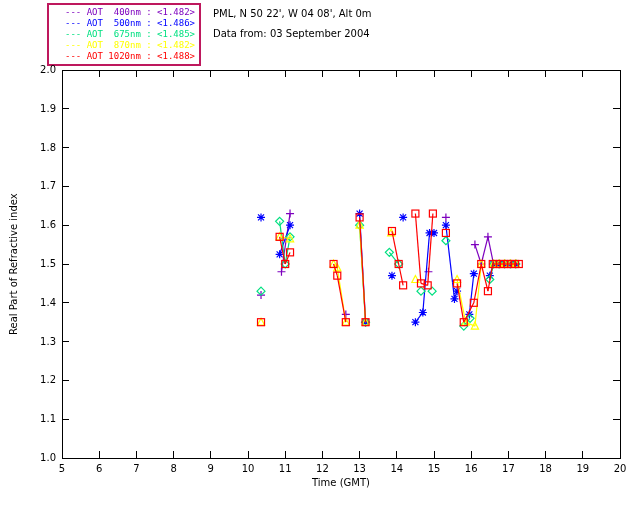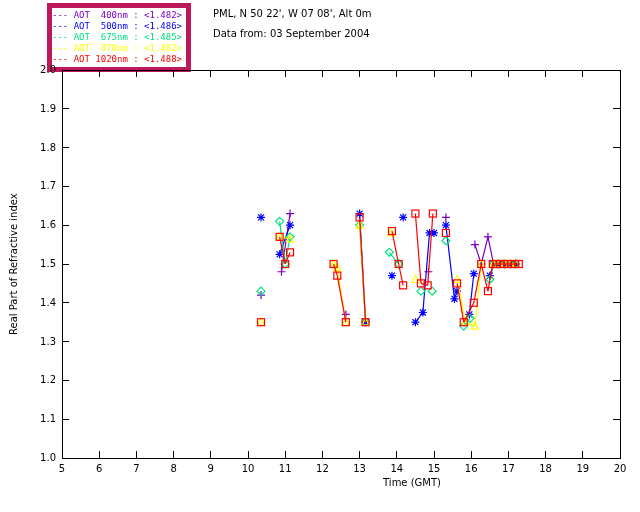--- a/index.html
+++ b/index.html
@@ -1,37 +1,37 @@
 <!DOCTYPE html>
 <html><head>
 <meta charset="utf-8">
 <style>
   html,body{margin:0;padding:0;background:#ffffff;}
   #stage{position:relative;width:640px;height:512px;background:#ffffff;overflow:hidden;
          font-family:"DejaVu Sans",sans-serif;}
-  #legend{position:absolute;left:47px;top:3px;border:5px solid #be185d;background:#fff;
-          padding:2px 4px 2px 0;font-family:"DejaVu Sans Mono",monospace;font-size:9px;
+  #legend{position:absolute;left:47px;top:3px;border:2px solid #be185d;background:#fff;
+          padding:2px 4px 2px 16px;font-family:"DejaVu Sans Mono",monospace;font-size:9px;
           line-height:11px;white-space:pre;}
   .legend-row{display:block;}
   #header{position:absolute;left:213px;top:4px;font-size:10px;color:#000;line-height:20px;}
   #chart-svg{position:absolute;left:0;top:0;}
-  #xlabel{position:absolute;left:241px;top:477px;width:200px;text-align:right;
+  #xlabel{position:absolute;left:241px;top:477px;width:200px;text-align:center;
           font-size:10px;color:#000;}
   #ylabel{position:absolute;left:6px;top:70px;height:388px;width:14px;
           display:flex;align-items:center;justify-content:center;
           writing-mode:vertical-rl;transform:rotate(180deg);
           font-size:10px;color:#000;white-space:nowrap;}
 </style>
 </head>
 <body>
 
 <div id="stage">
   <div id="legend"><span class="legend-row" style="color: rgb(125, 0, 190);">--- AOT  400nm : &lt;1.482&gt;</span><span class="legend-row" style="color: rgb(0, 0, 255);">--- AOT  500nm : &lt;1.486&gt;</span><span class="legend-row" style="color: rgb(0, 224, 128);">--- AOT  675nm : &lt;1.485&gt;</span><span class="legend-row" style="color: rgb(255, 255, 0);">--- AOT  870nm : &lt;1.482&gt;</span><span class="legend-row" style="color: rgb(255, 0, 0);">--- AOT 1020nm : &lt;1.488&gt;</span></div>
   <div id="header">
-    <div>PML, N 50 22', W 07 08', Alt 0m</div>
+    <div>PML, N 50 22', W 04 08', Alt 0m</div>
     <div>Data from: 03 September 2004</div>
   </div>
   <svg id="chart-svg" width="640" height="512" viewBox="0 0 640 512">
       <g stroke="#000" stroke-width="1" shape-rendering="crispEdges">
         <rect x="62" y="70" width="558" height="388" fill="none"></rect>
         <line x1="62" y1="458" x2="62" y2="451"></line>
         <line x1="62" y1="70" x2="62" y2="77"></line>
         <text x="62" y="472" text-anchor="middle" font-size="10" fill="#000" stroke="none" font-family="DejaVu Sans, sans-serif">5</text>
         <line x1="99.2" y1="458" x2="99.2" y2="451"></line>
         <line x1="99.2" y1="70" x2="99.2" y2="77"></line>

